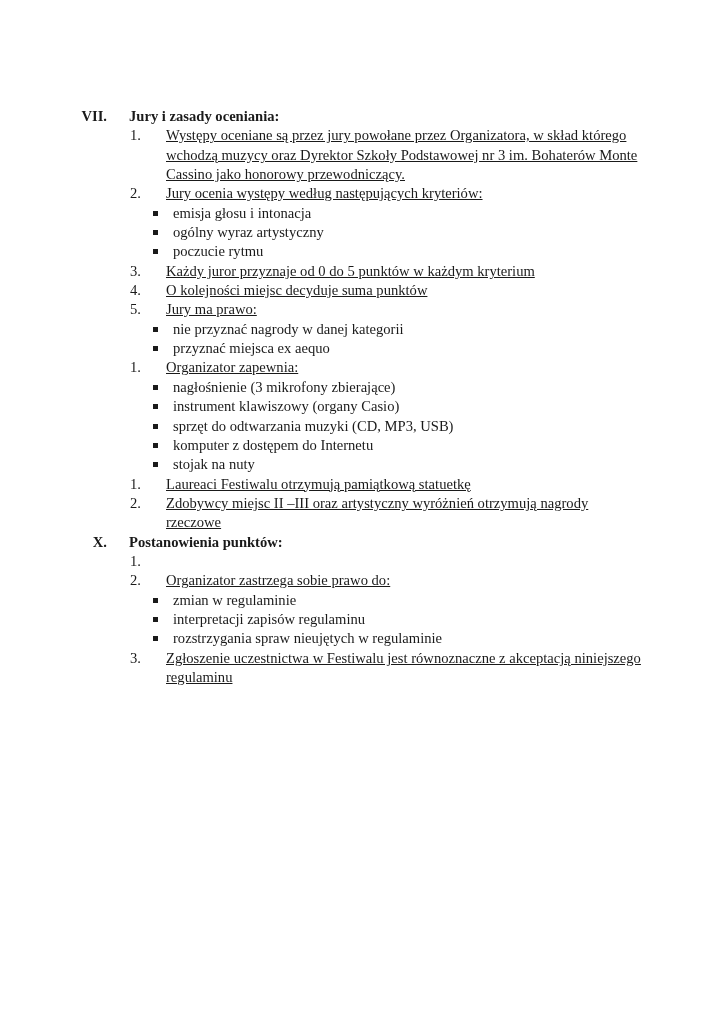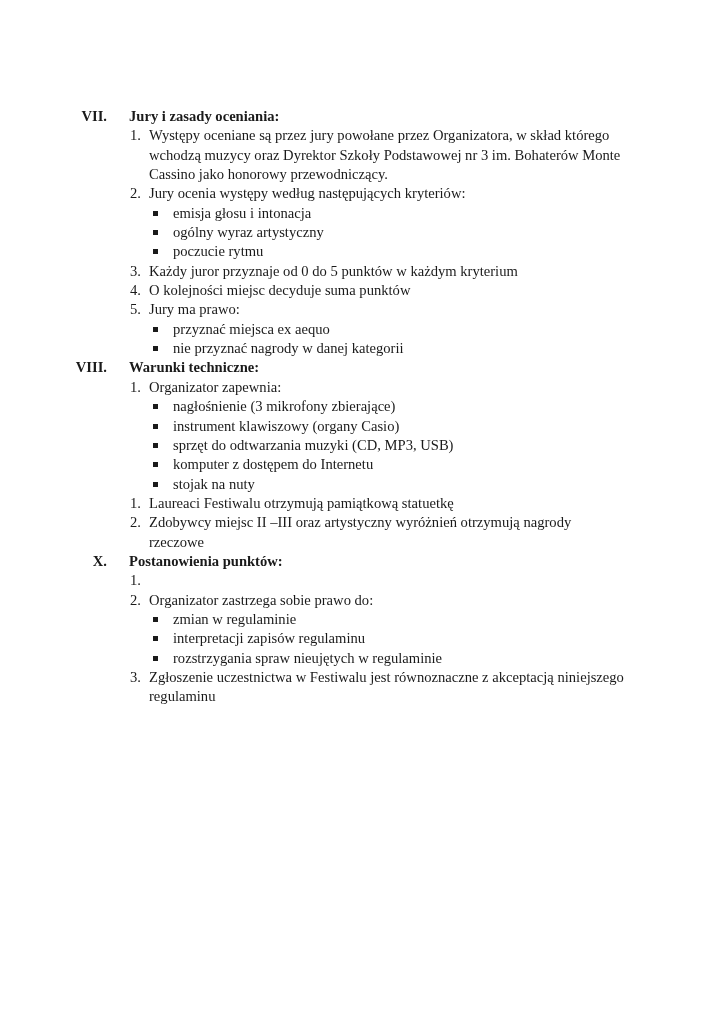--- a/index.html
+++ b/index.html
@@ -5,21 +5,21 @@
     html, body { margin: 0; padding: 0; background: #ffffff; }
     body {
       width: 724px; height: 1024px; position: relative; overflow: hidden;
       font-family: "Liberation Serif", serif; color: #1a1a1a; font-size: 14.6px;
     }
     #doc { position: absolute; left: 0; top: 87px; width: 724px; margin-top: 20px; }
     .line { position: relative; height: 19.35px; line-height: 19.35px; white-space: nowrap; }
     .roman { position: absolute; right: calc(724px - 107px); font-weight: bold; }
     .heading { position: absolute; left: 129px; font-weight: bold; }
     .num { position: absolute; left: 130px; }
-    .ntext { position: absolute; left: 149px; }
+    .ntext { position: absolute; left: 166px; text-decoration: underline; }
     .bullet { position: absolute; left: 153px; top: 7px; width: 5px; height: 5px; background: #1a1a1a; }
     .btext { position: absolute; left: 173px; }
   </style>
 </head>
 <body>
 
 <div id="doc">
     <div class="section">
       <div class="line">
         <span class="roman">VII.</span>
@@ -67,33 +67,29 @@
           <span class="ntext">O kolejności miejsc decyduje suma punktów</span>
         </div>
       </div>
       <div class="item">
         <div class="line">
           <span class="num">5.</span>
           <span class="ntext">Jury ma prawo:</span>
         </div>
         <div class="line">
           <span class="bullet"></span>
-          <span class="btext">przyznać miejsca ex aequo</span>
+          <span class="btext">nie przyznać nagrody w danej kategorii</span>
         </div>
         <div class="line">
           <span class="bullet"></span>
-          <span class="btext">nie przyznać nagrody w danej kategorii</span>
+          <span class="btext">przyznać miejsca ex aequo</span>
         </div>
       </div>
     </div>
     <div class="section">
-      <div class="line">
-        <span class="roman">VIII.</span>
-        <span class="heading">Warunki techniczne:</span>
-      </div>
       <div class="item">
         <div class="line">
           <span class="num">1.</span>
           <span class="ntext">Organizator zapewnia:</span>
         </div>
         <div class="line">
           <span class="bullet"></span>
           <span class="btext">nagłośnienie (3 mikrofony zbierające)</span>
         </div>
         <div class="line">

